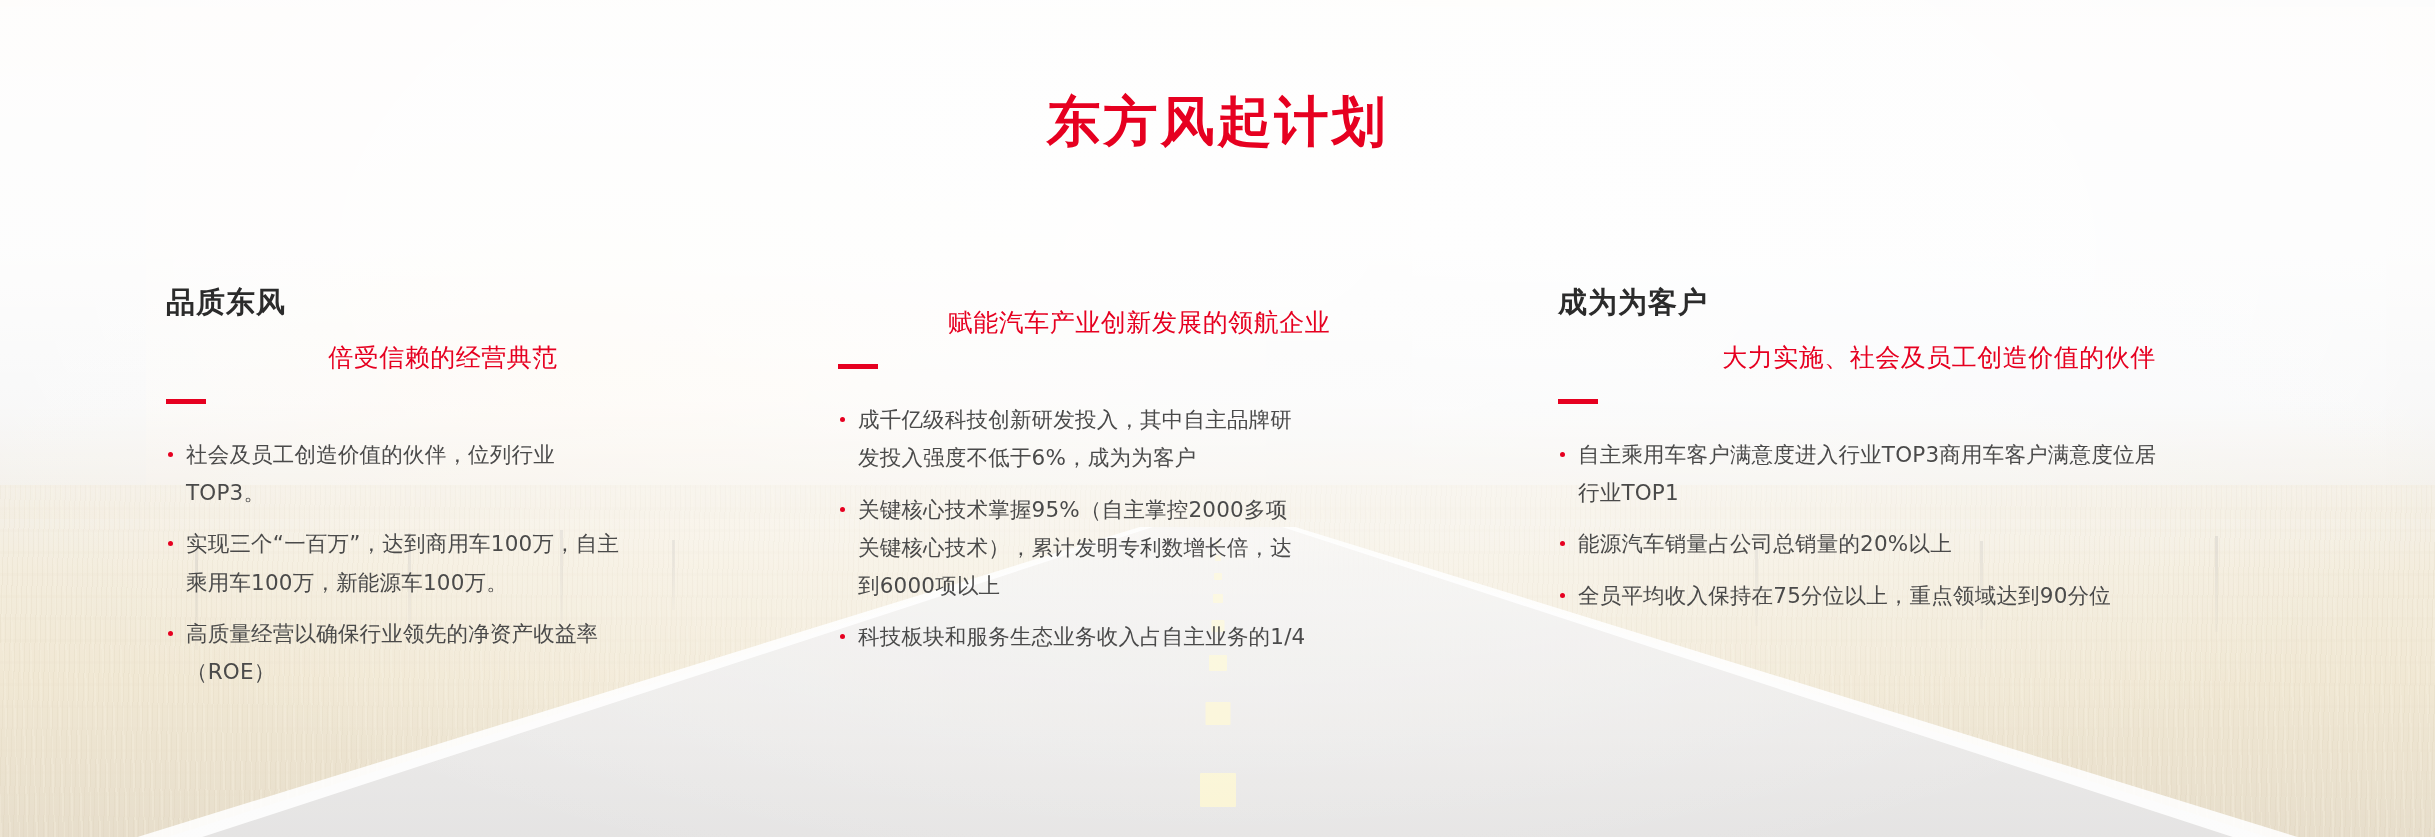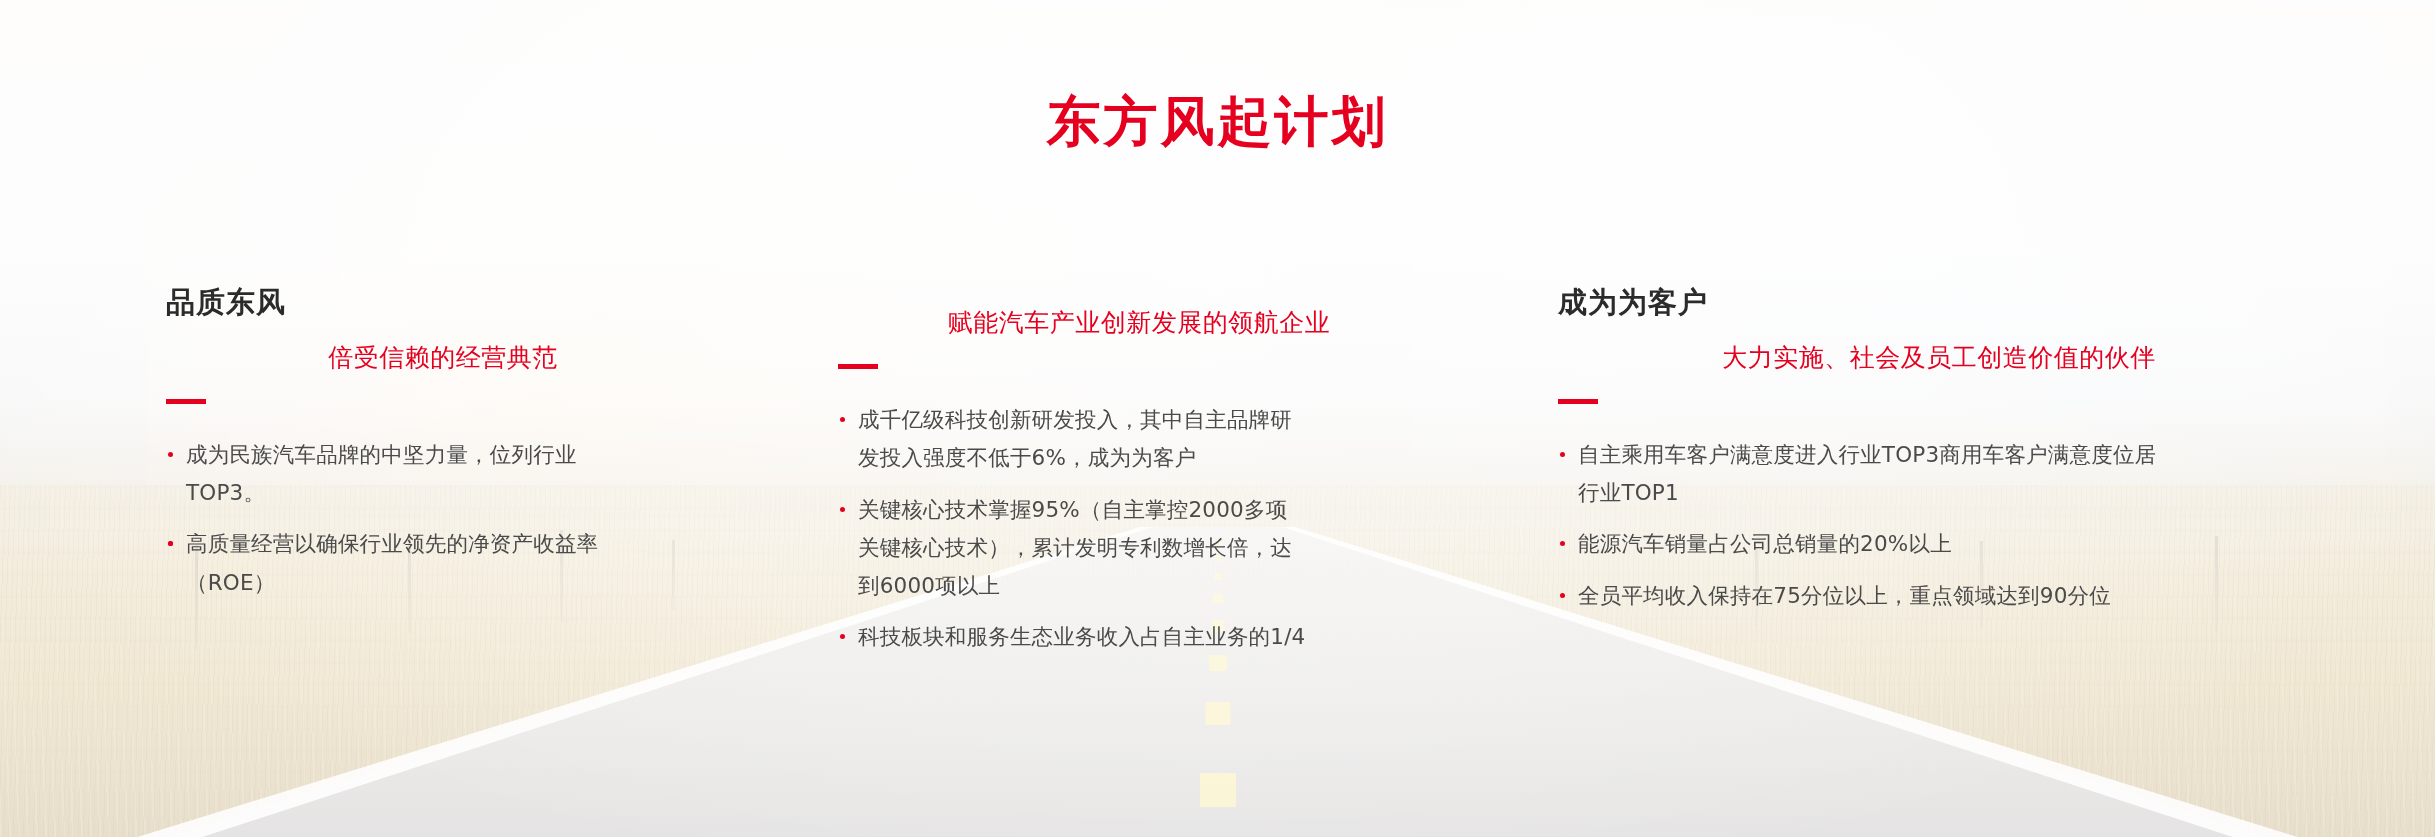--- a/index.html
+++ b/index.html
@@ -274,24 +274,25 @@
 
     <div class="columns">
 
       <section class="col col-1">
         <h2 class="col-title">品质东风</h2>
         <div class="col-sub">倍受信赖的经营典范</div>
         <div class="col-rule"></div>
         <ul class="col-list">
           <li class="col-item">
             <span class="dot"></span>
-            <span>成为民族汽车品牌的中坚力量，位列行业TOP3。</span>
-          </li>
-          <li class="col-item">
-            <span class="dot"></span>
+            <span>社会及员工创造价值的伙伴，位列行业TOP3。</span>
+          </li>
+          <li class="col-item">
+            <span class="dot"></span>
+            <span>实现三个“一百万”，达到商用车100万，自主乘用车100万，新能源车100万。</span>
           </li>
           <li class="col-item">
             <span class="dot"></span>
             <span>高质量经营以确保行业领先的净资产收益率（ROE）</span>
           </li>
         </ul>
       </section>
 
       <section class="col col-2">
         <div class="col-sub">赋能汽车产业创新发展的领航企业</div>

